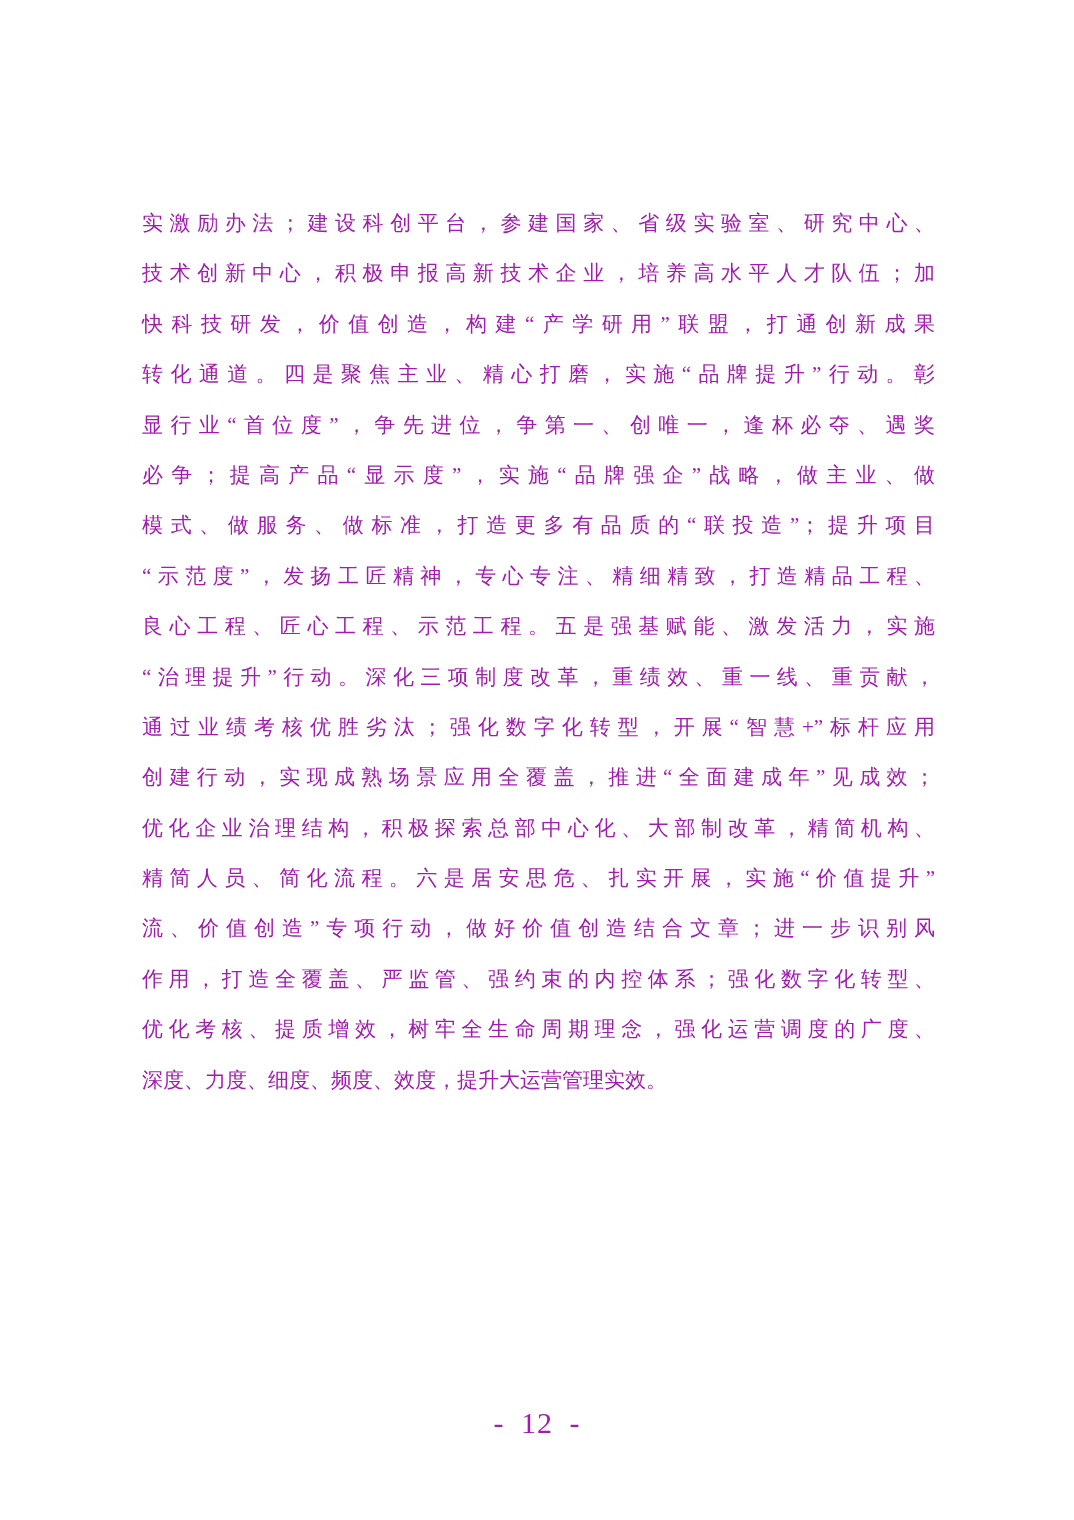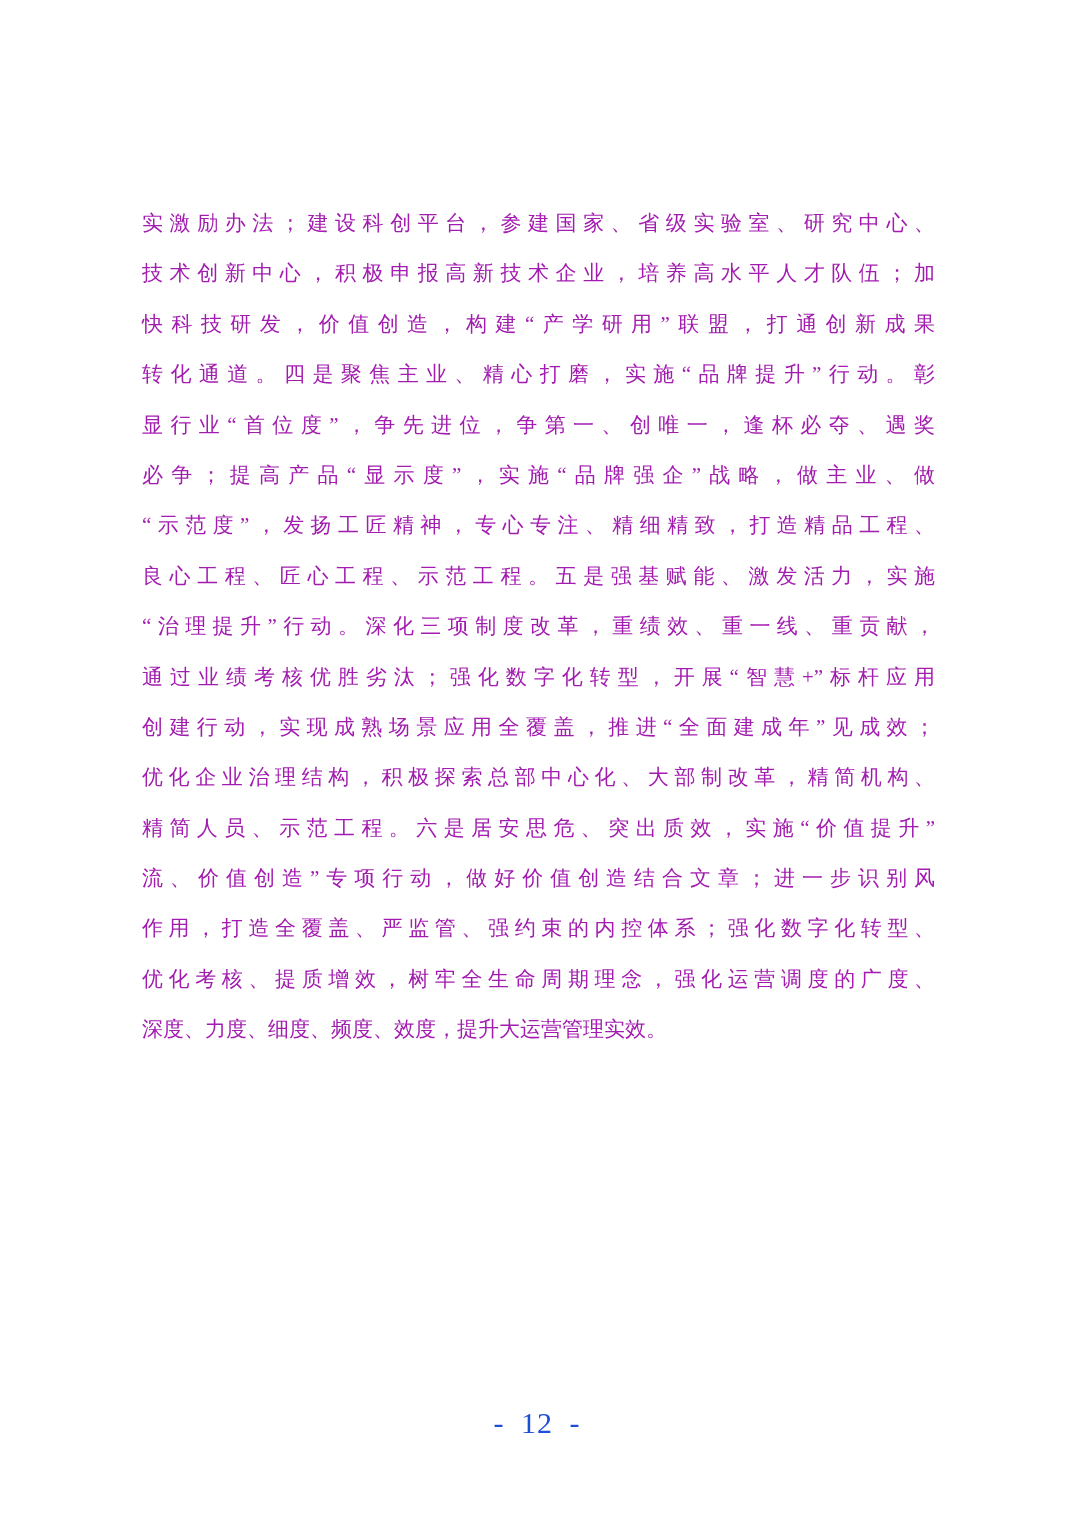--- a/index.html
+++ b/index.html
@@ -44,42 +44,43 @@
   .page-footer {
     position: absolute;
     left: 0;
     top: 1408px;
     width: 100%;
     text-align: center;
     font-size: 30px;
     line-height: 30px;
     letter-spacing: 1px;
     word-spacing: 8px;
-    color: #1d4ed8;
+    color: #a21caf;
   }
 </style>
 </head>
 <body>
 
 <div class="page">
 
   <div class="text-block">
     <div class="line">实激励办法；建设科创平台，参建国家、省级实验室、研究中心、</div>
     <div class="line">技术创新中心，积极申报高新技术企业，培养高水平人才队伍；加</div>
     <div class="line">快科技研发，价值创造，构建“产学研用”联盟，打通创新成果</div>
     <div class="line">转化通道。四是聚焦主业、精心打磨，实施“品牌提升”行动。彰</div>
     <div class="line">显行业“首位度”，争先进位，争第一、创唯一，逢杯必夺、遇奖</div>
     <div class="line">必争；提高产品“显示度”，实施“品牌强企”战略，做主业、做</div>
+    <div class="line">模式、做服务、做标准，打造更多有品质的“联投造”；提升项目</div>
     <div class="line">“示范度”，发扬工匠精神，专心专注、精细精致，打造精品工程、</div>
     <div class="line">良心工程、匠心工程、示范工程。五是强基赋能、激发活力，实施</div>
     <div class="line">“治理提升”行动。深化三项制度改革，重绩效、重一线、重贡献，</div>
     <div class="line">通过业绩考核优胜劣汰；强化数字化转型，开展“智慧+”标杆应用</div>
     <div class="line">创建行动，实现成熟场景应用全覆盖，推进“全面建成年”见成效；</div>
     <div class="line">优化企业治理结构，积极探索总部中心化、大部制改革，精简机构、</div>
-    <div class="line">精简人员、示范工程。六是居安思危、突出质效，实施“价值提升”</div>
+    <div class="line">精简人员、简化流程。六是居安思危、扎实开展，实施“价值提升”</div>
     <div class="line">流、价值创造”专项行动，做好价值创造结合文章；进一步识别风</div>
     <div class="line">作用，打造全覆盖、严监管、强约束的内控体系；强化数字化转型、</div>
     <div class="line">优化考核、提质增效，树牢全生命周期理念，强化运营调度的广度、</div>
     <div class="line last">深度、力度、细度、频度、效度，提升大运营管理实效。</div>
   </div>
 
   <div class="page-footer">- 12 -</div>
 
 </div>
 

